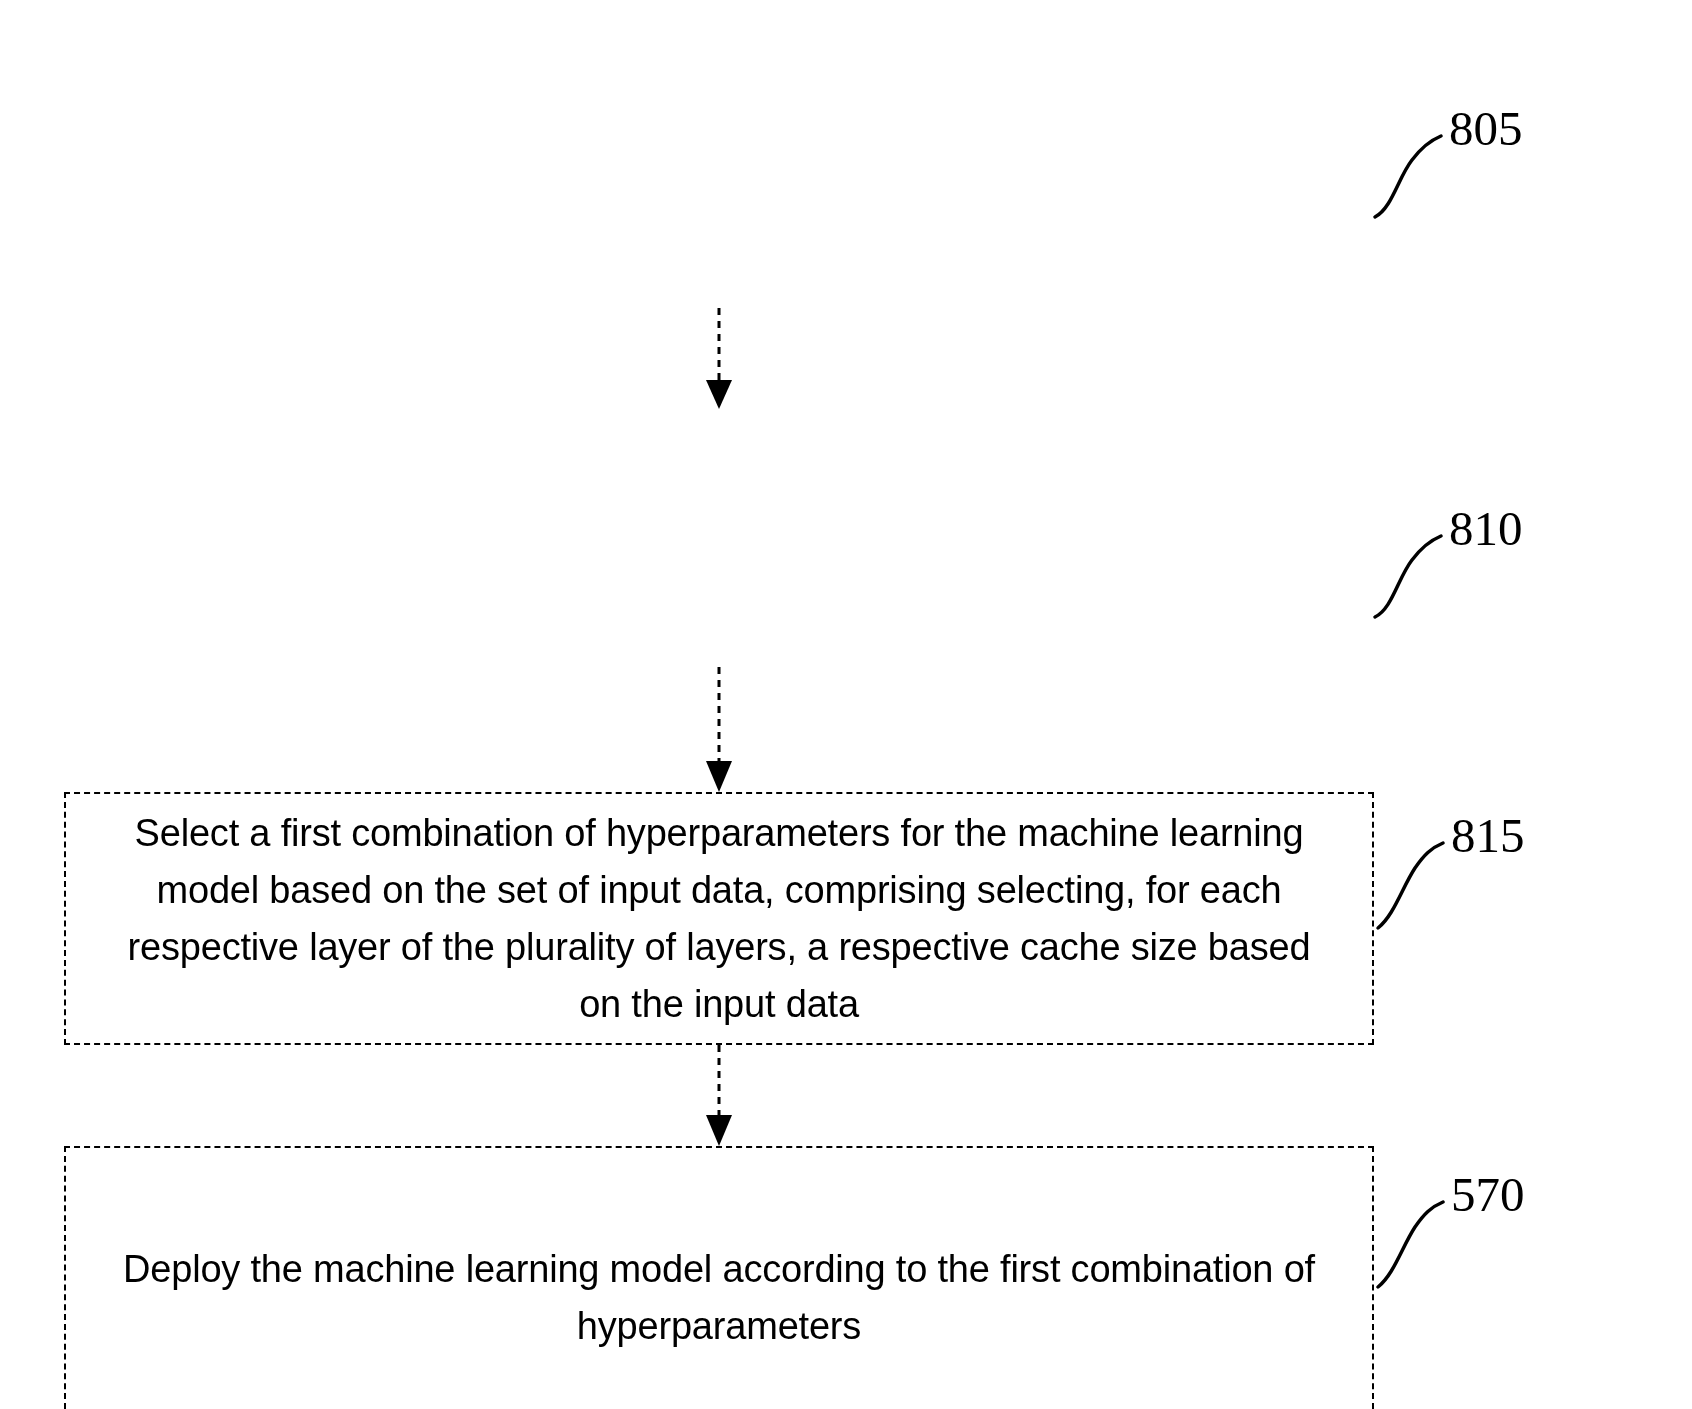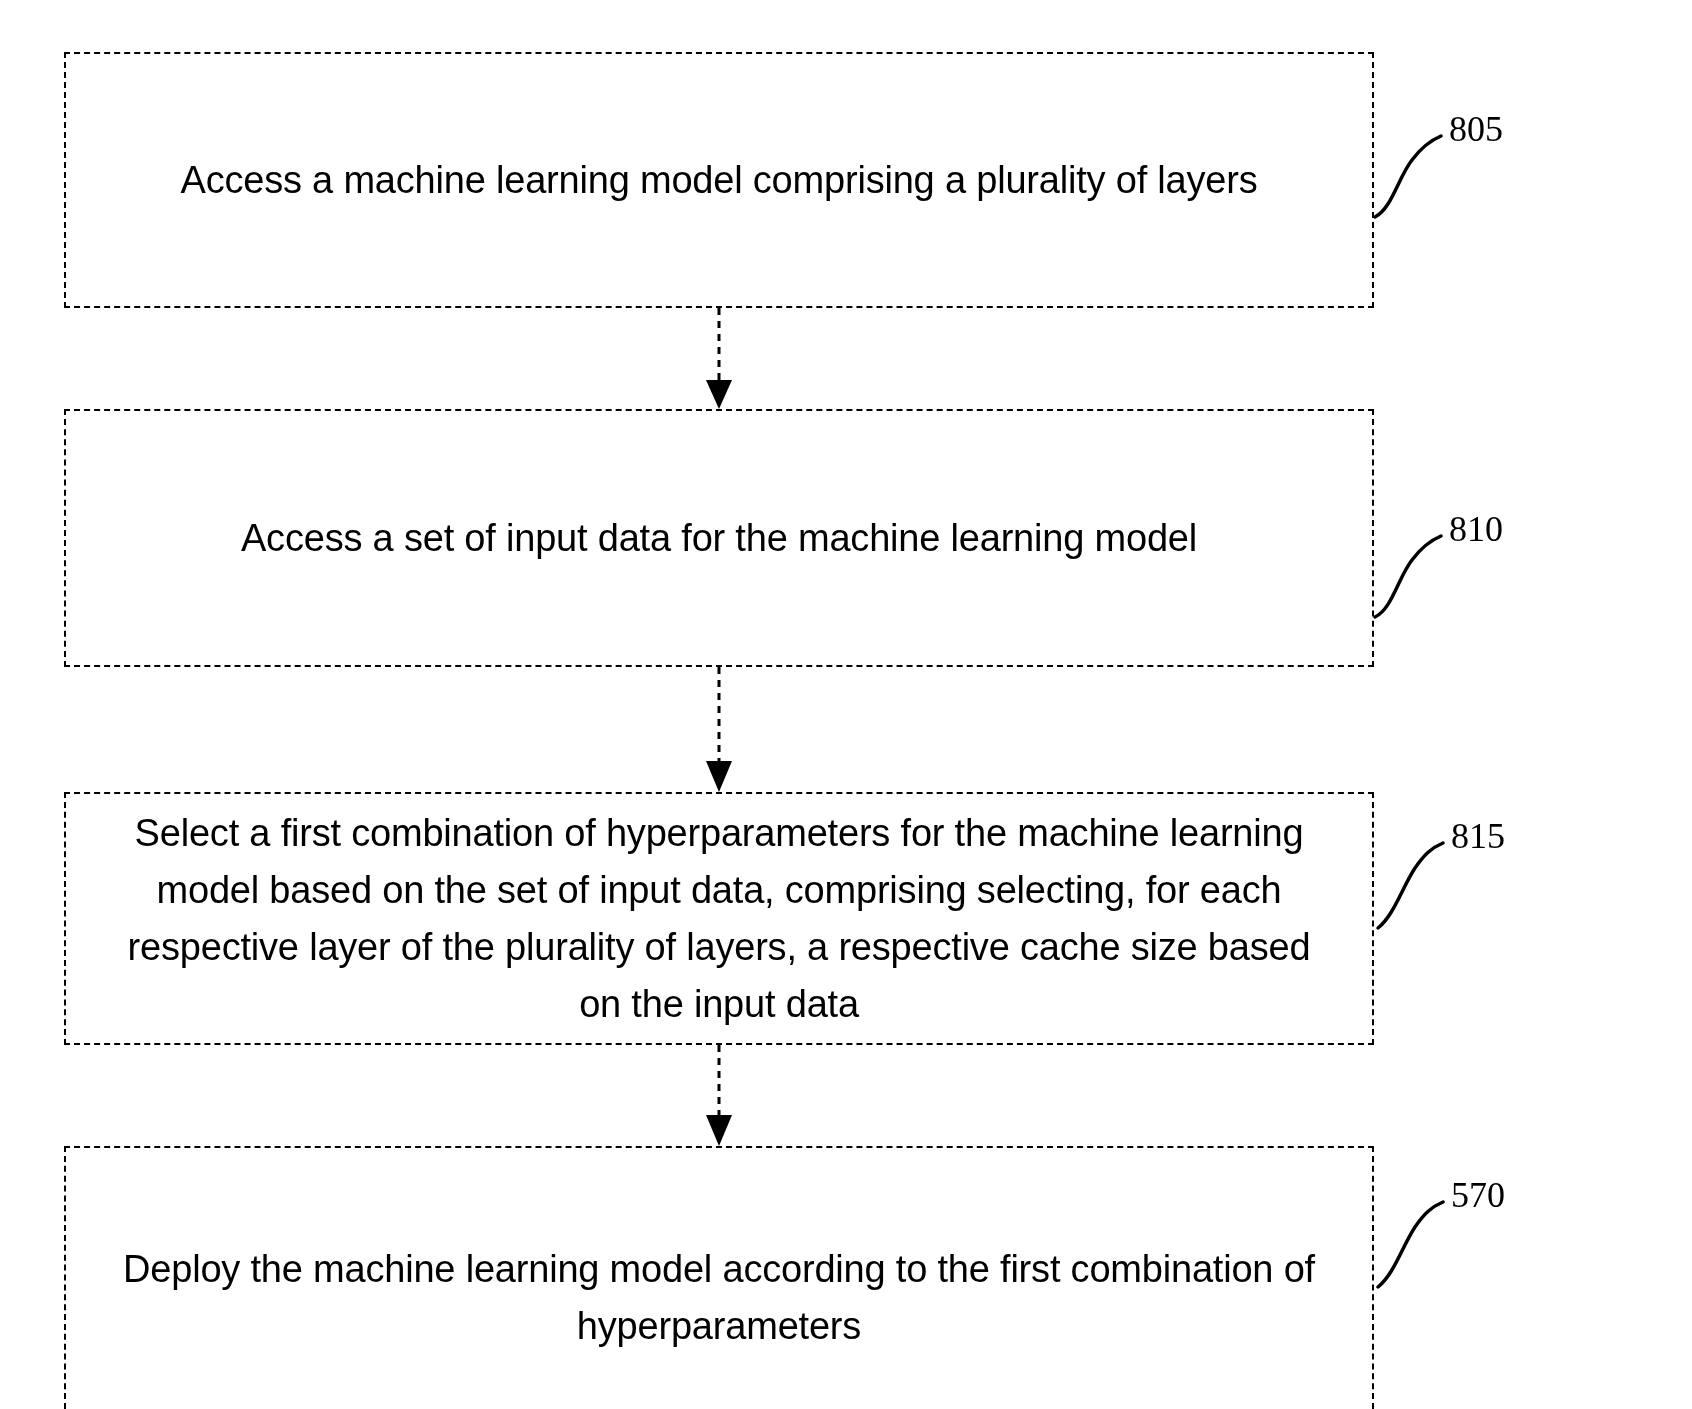--- a/index.html
+++ b/index.html
@@ -33,46 +33,40 @@
     line-height: 57px;
     text-align: center;
     color: #000000;
     padding: 0 26px;
     white-space: pre-line;
     letter-spacing: -0.2px;
   }
   .ref-num {
     position: absolute;
     font-family: "Liberation Serif", serif;
-    font-size: 36px;
+    font-size: 49px;
     line-height: 50px;
     color: #000000;
     white-space: nowrap;
   }
   .connector-svg {
     position: absolute;
     left: 0;
     top: 0;
     width: 1692px;
     height: 1409px;
     pointer-events: none;
   }
 </style>
 </head>
 <body>
 
 <div id="canvas">
 
-  <div class="flow-box" style="left:64px; top:52px; width:1310px; height:256px;">
-    <div class="box-text">Access a machine learning model comprising a plurality of layers</div>
-  </div>
 
-  <div class="flow-box" style="left:64px; top:409px; width:1310px; height:258px;">
-    <div class="box-text">Access a set of input data for the machine learning model</div>
-  </div>
 
   <div class="flow-box" style="left:64px; top:792px; width:1310px; height:253px;">
     <div class="box-text">Select a first combination of hyperparameters for the machine learning
 model based on the set of input data, comprising selecting, for each
 respective layer of the plurality of layers, a respective cache size based
 on the input data</div>
   </div>
 
   <div class="flow-box" style="left:64px; top:1146px; width:1310px; height:263px; border-bottom:none; align-items:center;">
     <div class="box-text" style="margin-top:38px;">Deploy the machine learning model according to the first combination of

